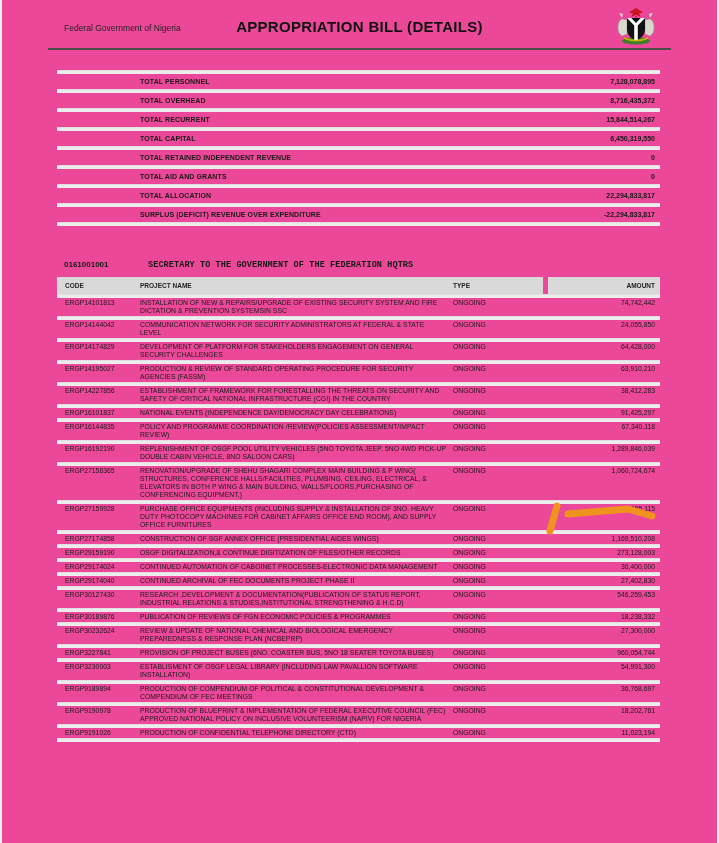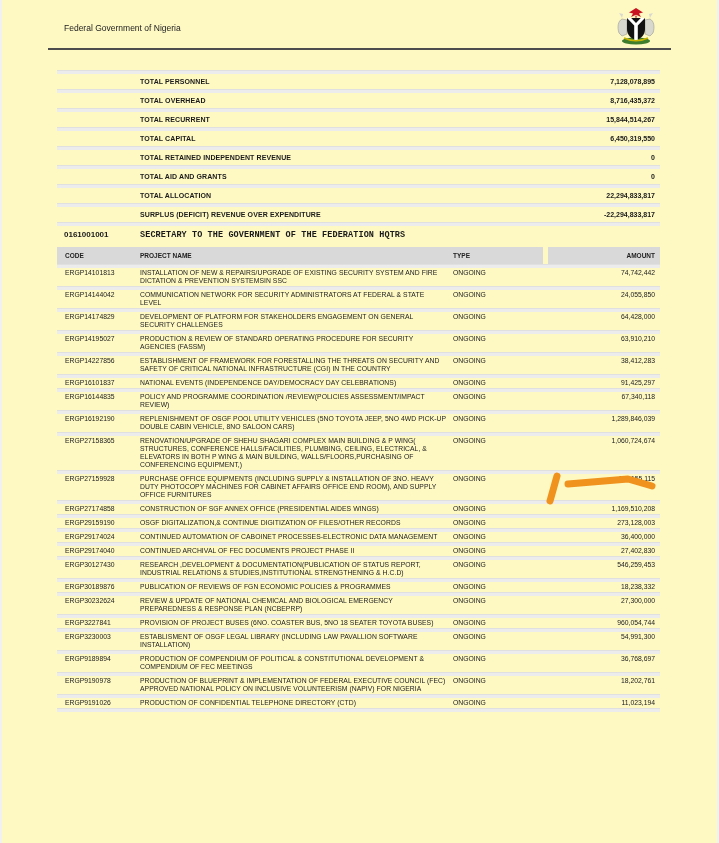--- a/index.html
+++ b/index.html
@@ -1,20 +1,20 @@
 <!DOCTYPE html>
 <html style="--annotation-color: #F0921E;"><head>
 <meta charset="utf-8">
 <style>
   html,body{margin:0;padding:0;}
   body{
     width:719px;height:843px;position:relative;background:#ffffff;
     font-family:"Liberation Sans", sans-serif;color:#1a1a1a;overflow:hidden;
   }
-  .page{position:absolute;inset:0;background:#fef9c3;}
+  .page{position:absolute;inset:0;background:#ec4899;}
   .edge{position:absolute;top:0;bottom:0;width:2px;background:#f1f1f1;}
   .edge.left{left:0;} .edge.right{right:0;}
 
   
   .doc-header{position:absolute;top:8px;left:48px;right:48px;height:40px;}
   .org-name{position:absolute;left:16px;top:15px;font-size:8.5px;color:#222;}
   .page-title{position:absolute;left:0;right:0;top:10px;text-align:center;
     font-size:15px;font-weight:bold;letter-spacing:.3px;color:#111;}
   .logo{position:absolute;right:13px;top:-2px;}
   .header-rule{position:absolute;top:48px;left:48px;width:623px;height:2px;background:#4d4d4d;}
@@ -22,21 +22,21 @@
   
   .content{position:absolute;top:70px;left:57px;width:603px;}
 
   
   .psep{height:4px;background:#ececec;border-top:1px solid #e0e0e0;box-sizing:border-box;}
   .srow{display:flex;align-items:center;height:15px;font-size:7px;font-weight:bold;}
   .slabel{margin-left:83px;flex:1;letter-spacing:.1px;}
   .samount{text-align:right;padding-right:5px;white-space:nowrap;}
 
   
-  .section-head{display:flex;margin-top:4px;margin-bottom:7px;font-weight:bold;}
+  .section-head{display:flex;margin-top:34px;margin-bottom:7px;font-weight:bold;gap:8px;}
   .section-code{width:83px;padding-left:7px;font-size:8px;box-sizing:border-box;}
   .section-title{font-size:8.5px;letter-spacing:.1px;font-family:Liberation Mono, monospace;}
 
   
   .thead{display:flex;height:17px;align-items:center;font-size:6.5px;font-weight:bold;color:#222;}
   .thead .hc{background:#d9d9d9;height:100%;display:flex;align-items:center;box-sizing:border-box;}
   .hc.h-code{width:83px;padding-left:8px;}
   .hc.h-name{width:313px;}
   .hc.h-type{width:90px;}
   .hc.h-amount{flex:1;margin-left:5px;justify-content:flex-end;padding-right:5px;}
@@ -52,20 +52,21 @@
 </style>
 </head>
 <body>
 
 <div class="page">
   <div class="edge left"></div>
   <div class="edge right"></div>
 
   <div class="doc-header">
     <div class="org-name">Federal Government of Nigeria</div>
+    <div class="page-title">APPROPRIATION BILL (DETAILS)</div>
     <div class="logo">
       <svg width="44" height="40" viewBox="0 0 44 40">
         <ellipse cx="22" cy="35" rx="14" ry="3.5" fill="#3e7d2c"></ellipse>
         <path d="M8,13 C4,15 3,21 5,27 L8,30 L13,28 L13,14 Z" fill="#d8d8cf" stroke="#9a9a90" stroke-width="0.6"></path>
         <path d="M36,13 C40,15 41,21 39,27 L36,30 L31,28 L31,14 Z" fill="#d8d8cf" stroke="#9a9a90" stroke-width="0.6"></path>
         <path d="M7,10 L5,7 L9,8 L8,12 Z" fill="#d8d8cf"></path>
         <path d="M37,10 L39,7 L35,8 L36,12 Z" fill="#d8d8cf"></path>
         <path d="M13,12 L31,12 L31,23 C31,29 27,32.5 22,34 C17,32.5 13,29 13,23 Z" fill="#121212"></path>
         <path d="M13,12 L17.2,12 L22,17 L26.8,12 L31,12 L23.8,19.5 L23.8,34 L20.2,34 L20.2,19.5 Z" fill="#ffffff"></path>
         <path d="M22,2 L15,6.5 L19,7.5 L17,11 L22,8.8 L27,11 L25,7.5 L29,6.5 Z" fill="#c81420"></path>

